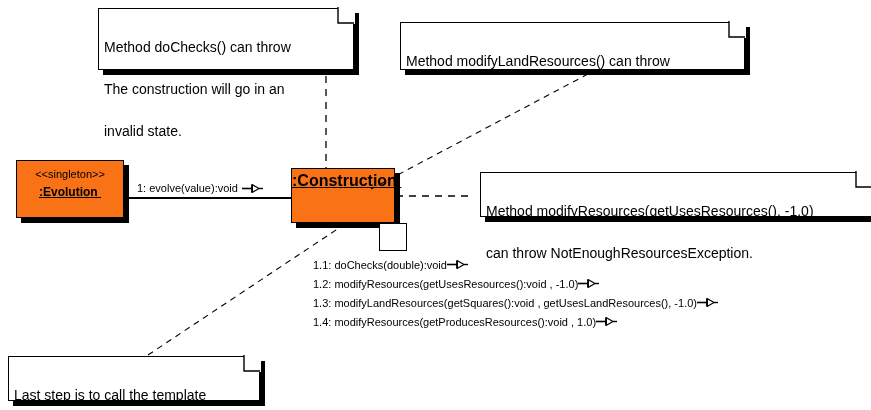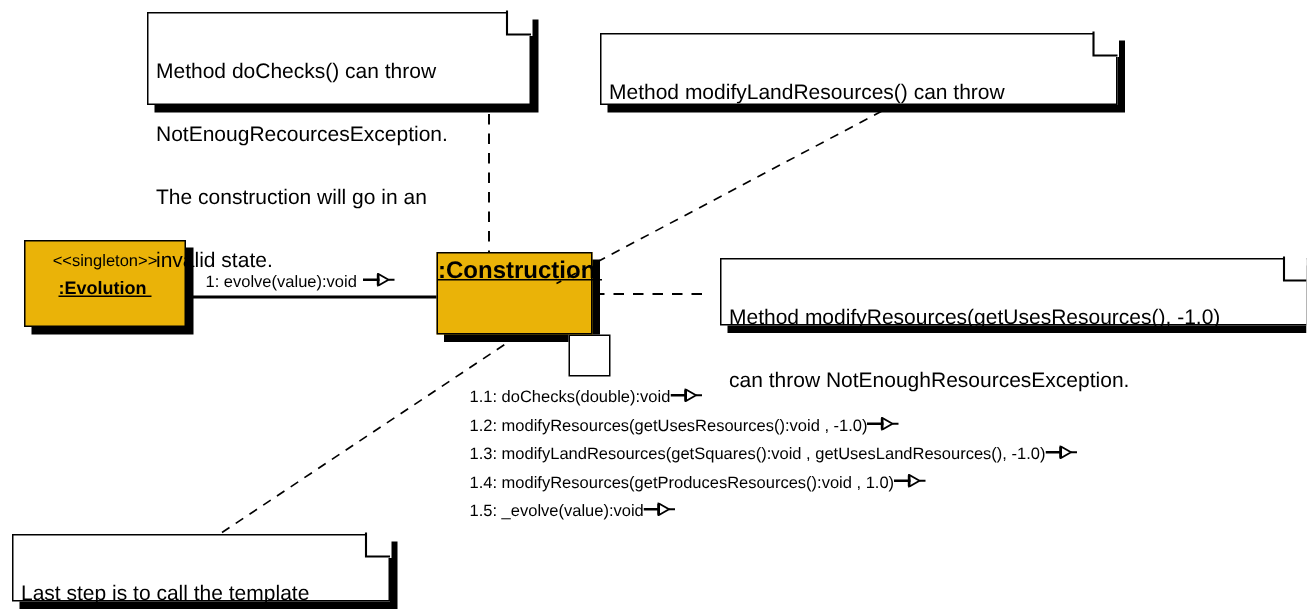--- a/index.html
+++ b/index.html
@@ -82,21 +82,21 @@
     left: 5px;
     top: 5px;
     right: -5px;
     bottom: -5px;
     background: #000000;
     z-index: 0;
   }
   .objbox-body {
     position: absolute;
     inset: 0;
-    background: #eab308;
+    background: #f97316;
     border: 1px solid #000000;
     z-index: 1;
     text-align: center;
     color: #000000;
   }
   .stereotype {
     font-size: 11px;
     line-height: 13px;
     margin-top: 7px;
   }
@@ -172,21 +172,20 @@
 
   <div class="note" id="note0" style="left: 98px; top: 8px; width: 256px; height: 62px;">
     <div class="note-shadow"></div>
     <div class="note-body"></div>
     <div class="note-fold-mask"></div>
     <svg class="note-fold-line" viewBox="0 0 17 17">
       <polyline points="0,0 0,16 16,16" fill="none" stroke="#000" stroke-width="1.4"></polyline>
     </svg>
     <div class="note-text">
       <div>Method doChecks() can throw</div>
-      <div>NotEnougRecourcesException.</div>
       <div>The construction will go in an</div>
       <div>invalid state.</div>
     </div>
   </div>
 
   <div class="note" id="note1" style="left: 400px; top: 22px; width: 345px; height: 48px;">
     <div class="note-shadow"></div>
     <div class="note-body"></div>
     <div class="note-fold-mask"></div>
     <svg class="note-fold-line" viewBox="0 0 17 17">
@@ -288,23 +287,15 @@
           </svg></span>
     </div>
     <div class="msgrow">
       <span>1.4: modifyResources(getProducesResources():void , 1.0)</span><span class="arrow-glyph"><svg width="22" height="9" viewBox="0 0 22 9">
             <line x1="0" y1="4.5" x2="11" y2="4.5" stroke="#000" stroke-width="1.6"></line>
             <polygon points="10,0.5 17,4.5 10,8.5" fill="none" stroke="#000" stroke-width="1.2"></polygon>
             <line x1="17" y1="4.5" x2="21" y2="4.5" stroke="#000" stroke-width="1.4"></line>
             <rect x="9.2" y="0.8" width="1.8" height="7.4" fill="#000"></rect>
           </svg></span>
     </div>
-    <div class="msgrow">
-      <span>1.5: _evolve(value):void</span><span class="arrow-glyph"><svg width="22" height="9" viewBox="0 0 22 9">
-            <line x1="0" y1="4.5" x2="11" y2="4.5" stroke="#000" stroke-width="1.6"></line>
-            <polygon points="10,0.5 17,4.5 10,8.5" fill="none" stroke="#000" stroke-width="1.2"></polygon>
-            <line x1="17" y1="4.5" x2="21" y2="4.5" stroke="#000" stroke-width="1.4"></line>
-            <rect x="9.2" y="0.8" width="1.8" height="7.4" fill="#000"></rect>
-          </svg></span>
-    </div>
   </div>
 
 </div>
 
 </body></html>

